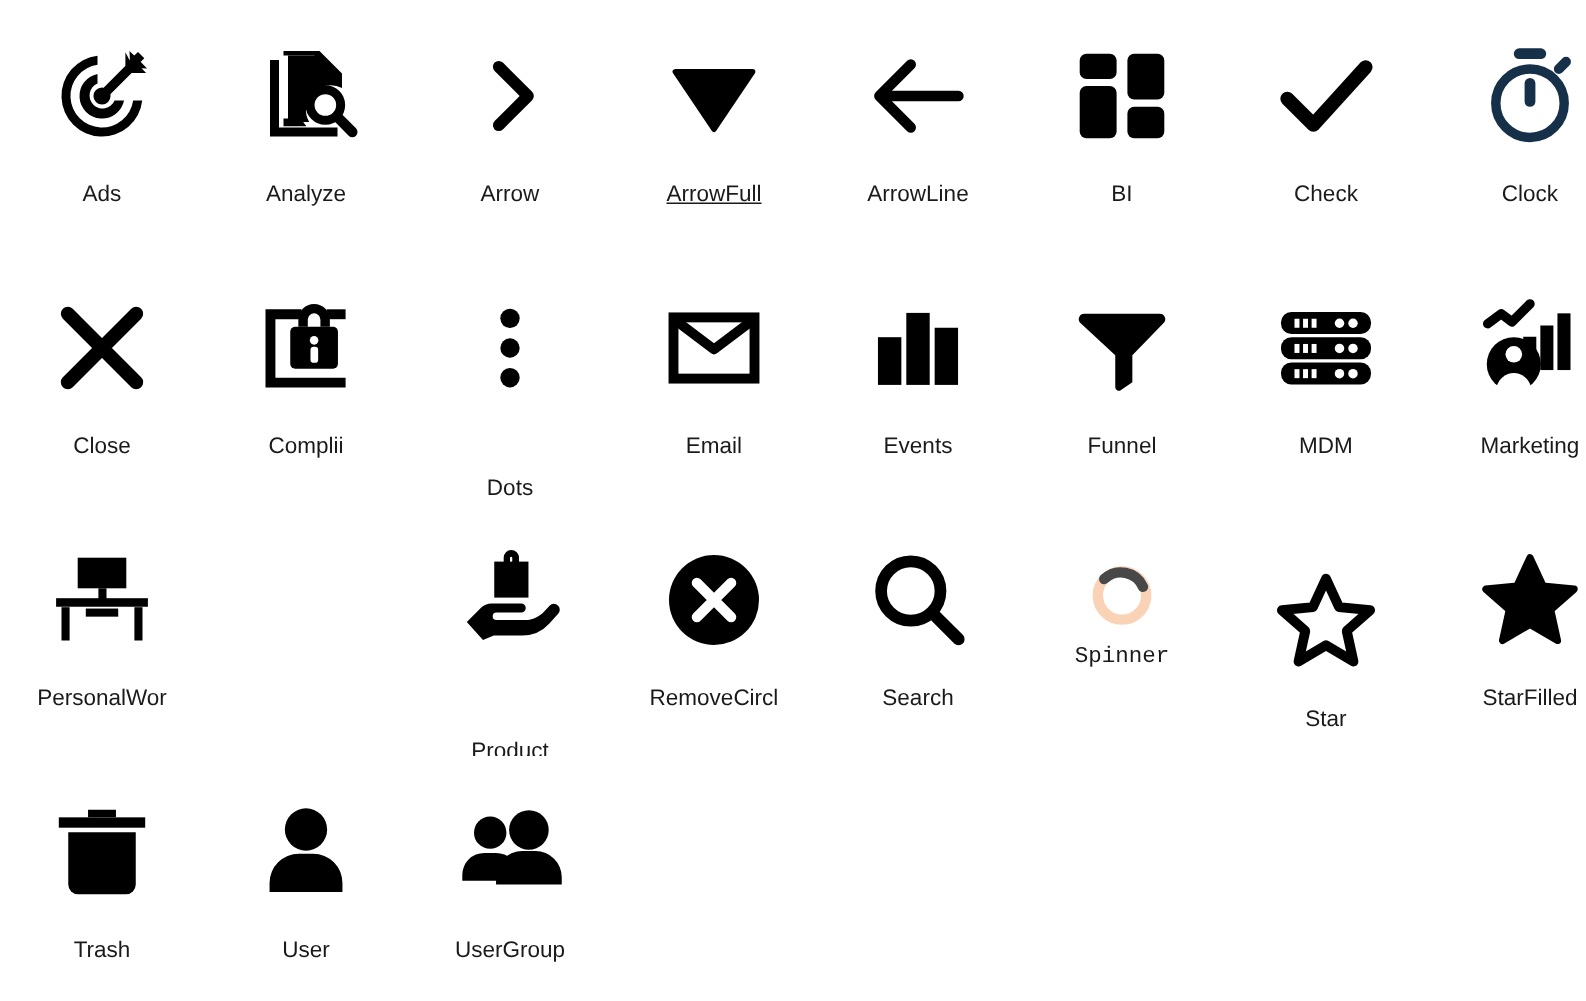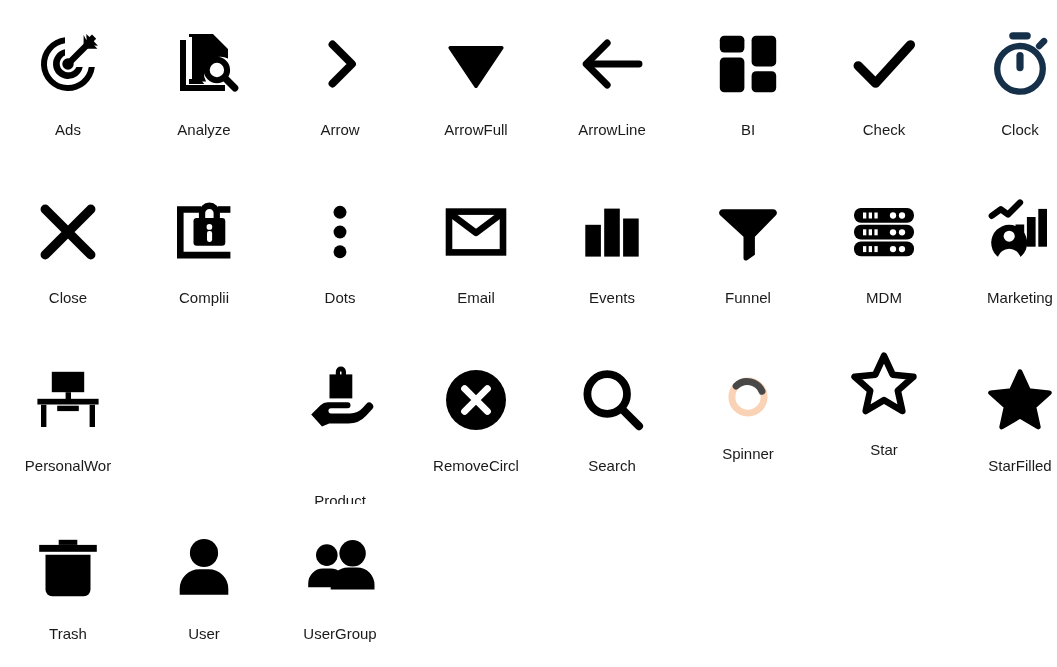--- a/index.html
+++ b/index.html
@@ -58,21 +58,21 @@
   }
   
   .cell-clock .icon-art { color: #16304a; }
   
   .cell-spinner .icon-art {
     width: 46px;
     height: 46px;
     margin-top: 38px;
   }
   .cell-spinner .icon-art svg { width: 46px; height: 46px; }
-  .cell-spinner .icon-label { margin-top: 24px; }
+  .cell-spinner .icon-label { margin-top: 8px; font-family: Liberation Mono, monospace; }
   .spinner-track { stroke: #fad2b6; }
   .spinner-arc { stroke: #484848; }
 </style>
 </head>
 <body>
 
 <div id="icon-grid">
 
   <div class="icon-cell cell-ads" style="left:0px; top:0px;">
     <span class="icon-art">
@@ -103,21 +103,21 @@
 
   <div class="icon-cell" style="left:272px; top:0px;">
     <span class="icon-art">
       <svg viewBox="0 0 24 24" fill="none">
         <path d="M9.5 5.5 16 12l-6.5 6.5" stroke="currentColor" stroke-width="2.6" stroke-linecap="round" stroke-linejoin="round"></path>
       </svg>
     </span>
     <span class="icon-label">Arrow</span>
   </div>
 
-  <div class="icon-cell" style="left:408px; top:0px;">
+  <div class="icon-cell" style="left:408px; top:0px;text-decoration:underline;">
     <span class="icon-art">
       <svg viewBox="0 0 24 24" fill="none">
         <path d="M3.4 6.6h17.2L12 19.4 3.4 6.6Z" fill="currentColor" stroke="currentColor" stroke-width="1.2" stroke-linejoin="round"></path>
       </svg>
     </span>
     <span class="icon-label">ArrowFull</span>
   </div>
 
   <div class="icon-cell" style="left:544px; top:0px;">
     <span class="icon-art">
@@ -178,21 +178,21 @@
         <path d="M16.6 3.4h4.2v2.2h-4.2V3.4Z" fill="currentColor"></path>
         <path d="M13.8 2.2a3.5 3.5 0 0 0-3.5 3.5v1.6h2.1V5.7a1.4 1.4 0 0 1 2.8 0v1.6h2.1V5.7a3.5 3.5 0 0 0-3.5-3.5Z" fill="currentColor"></path>
         <rect x="8.5" y="7.3" width="10.6" height="9.3" rx="1.1" fill="currentColor"></rect>
         <circle cx="13.8" cy="10.3" r="0.95" fill="#ffffff"></circle>
         <rect x="13.0" y="11.7" width="1.7" height="3.6" rx="0.7" fill="#ffffff"></rect>
       </svg>
     </span>
     <span class="icon-label">Complii</span>
   </div>
 
-  <div class="icon-cell" style="left:272px; top:168px;">
+  <div class="icon-cell" style="left:272px; top:168px;justify-content:space-between;">
     <span class="icon-art">
       <svg viewBox="0 0 24 24" fill="none">
         <circle cx="12" cy="5.4" r="2.15" fill="currentColor"></circle>
         <circle cx="12" cy="12.0" r="2.15" fill="currentColor"></circle>
         <circle cx="12" cy="18.6" r="2.15" fill="currentColor"></circle>
       </svg>
     </span>
     <span class="icon-label">Dots</span>
   </div>
 
@@ -316,21 +316,21 @@
   <div class="icon-cell cell-spinner" style="left:680px; top:336px;">
     <span class="icon-art">
       <svg viewBox="0 0 24 24" fill="none">
         <circle class="spinner-track" cx="12" cy="12" r="8.4" stroke-width="3.6" fill="none"></circle>
         <path class="spinner-arc" d="M5.8 6.3A8.4 8.4 0 0 1 19.3 9.0" stroke-width="3.6" stroke-linecap="round" fill="none"></path>
       </svg>
     </span>
     <span class="icon-label">Spinner</span>
   </div>
 
-  <div class="icon-cell" style="left:816px; top:320px;">
+  <div class="icon-cell" style="left:816px; top:336px;justify-content:center;">
     <span class="icon-art">
       <svg viewBox="0 0 24 24" fill="none">
         <path d="M12 2.6l2.9 6.3 6.9 0.7-5.2 4.6 1.5 6.8L12 17.4l-6.1 3.6 1.5-6.8L2.2 9.6l6.9-0.7L12 2.6Z" stroke="currentColor" stroke-width="2.2" stroke-linejoin="round" fill="none"></path>
       </svg>
     </span>
     <span class="icon-label">Star</span>
   </div>
 
   <div class="icon-cell" style="left:952px; top:336px;">
     <span class="icon-art">

